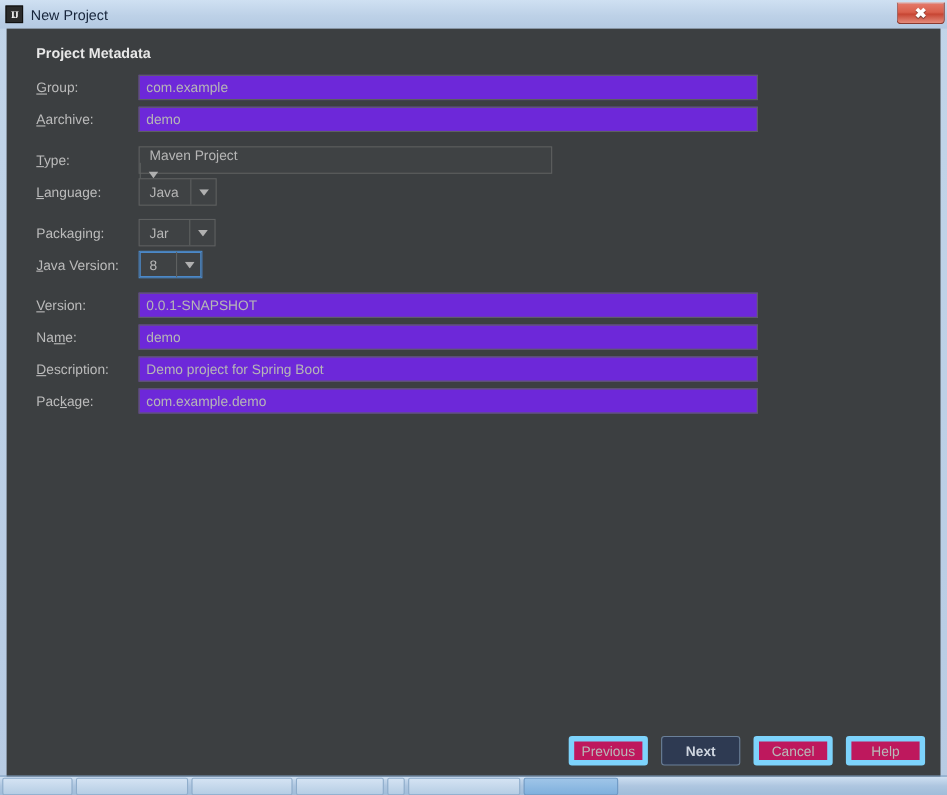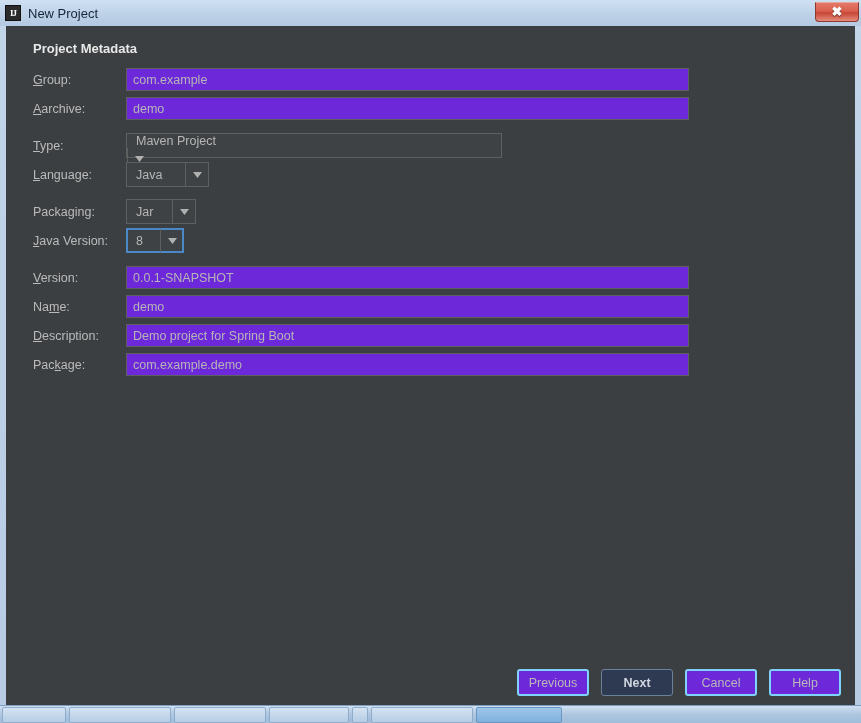--- a/index.html
+++ b/index.html
@@ -206,42 +206,42 @@
     flex: 0 0 22px;
     border-left: 1px solid #5e6060;
     display: flex;
     align-items: center;
     justify-content: center;
   }
   .combo-arrow svg { display: block; }
 
   #combo-type { width: 376px; flex-direction: column; }
   #combo-type .combo-value { flex: 1 1 auto; }
-  #combo-language { width: 83px; }
+  #combo-language { width: 71px; }
   #combo-language .combo-value { flex: 1 1 auto; }
   #combo-packaging { width: 70px; }
   #combo-packaging .combo-value { flex: 1 1 auto; }
   #combo-javaversion { width: 58px; }
   #combo-javaversion .combo-value { flex: 1 1 auto; }
 
   
   #footer {
     position: absolute;
     right: 14px;
     bottom: 14px;
     display: flex;
     gap: 12px;
   }
   .dlg-button {
     width: 72px;
     height: 27px;
     box-sizing: border-box;
-    border: 2px solid #7dd3fc;
+    border: 5px solid #7dd3fc;
     border-radius: 3px;
-    background: #6d28d9;
+    background: #be185d;
     color: #b9b9b9;
     font-size: 12.5px;
     font-family: "Liberation Sans", "DejaVu Sans", sans-serif;
     display: flex;
     align-items: center;
     justify-content: center;
     cursor: pointer;
     user-select: none;
   }
   .dlg-button.default {

